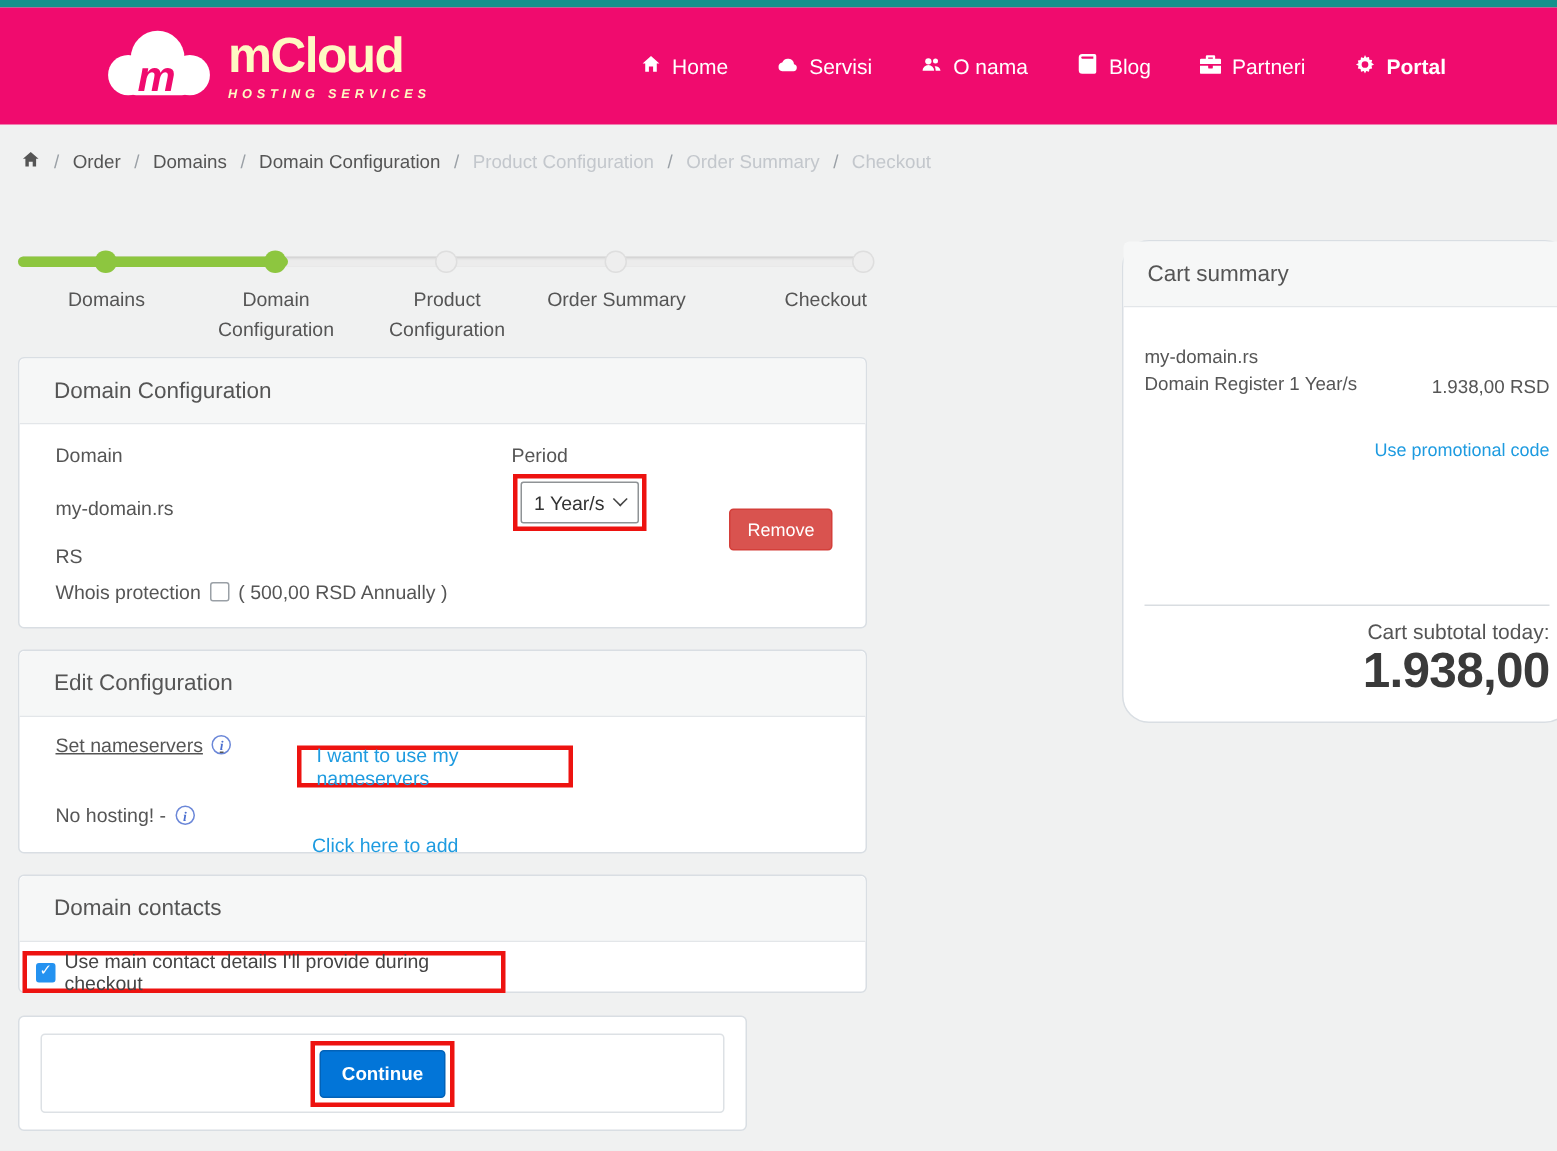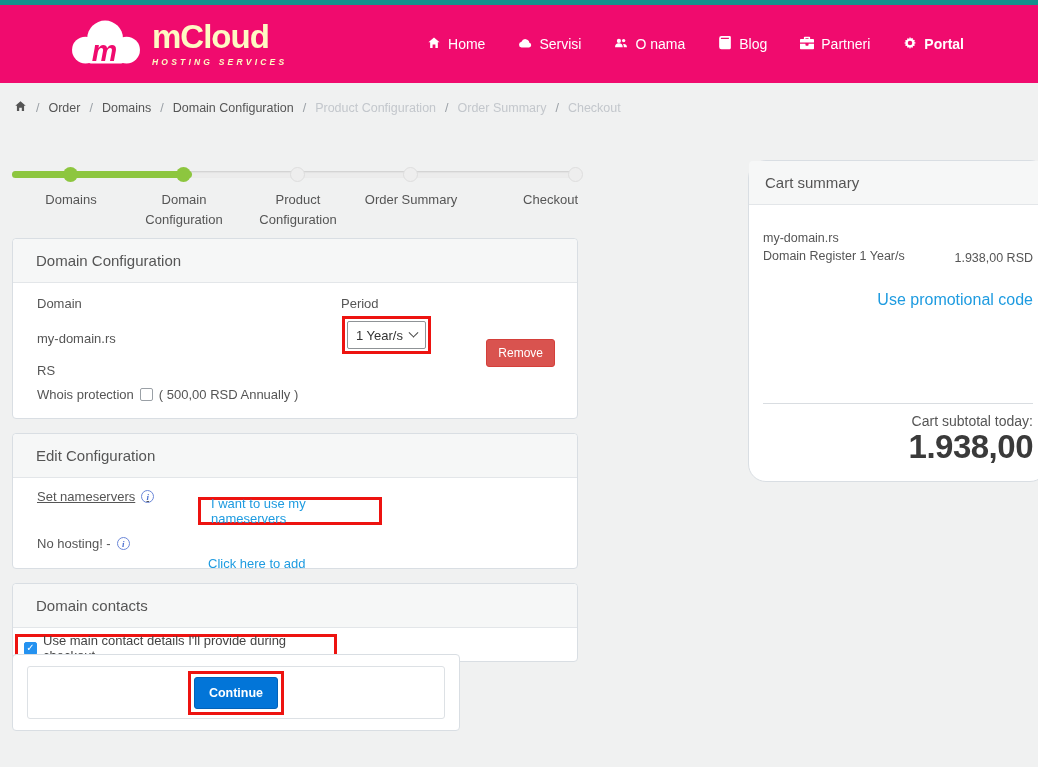--- a/index.html
+++ b/index.html
@@ -58,21 +58,21 @@
   
   .inner-box { position:absolute; left:14px; right:14px; top:11px; bottom:11px; border:1px solid #dde1e5; border-radius:3px; display:flex; align-items:center; justify-content:center; }
   .annot-btn { border:3px solid #ed1310; padding:3px; }
 
   
   .cart-body { position:absolute; top:44px; left:0; right:0; bottom:0; display:flex; flex-direction:column; padding:24px 14px 16px 14px; }
   .cart-item { display:flex; justify-content:space-between; align-items:flex-end; }
   .cart-item-name { font-size:12.5px; color:#555; line-height:1.45; }
   .cart-item-price { font-size:12.5px; color:#555; white-space:nowrap; }
   .cart-promo { text-align:right; margin-top:26px; }
-  .cart-promo span { font-size:16px; }
+  .cart-promo span { font-size:12px; }
   .cart-spacer { flex:1; }
   .cart-divider { border-top:1px solid #d9dde1; margin-bottom:9px; }
   .cart-subtotal-label { text-align:right; font-size:14px; color:#555; }
   .cart-subtotal { text-align:right; font-size:33px; font-weight:600; color:#3a3a3a; letter-spacing:-0.5px; line-height:1.1; }
 </style>
 </head>
 <body>
 
 <div class="page">
 
@@ -210,21 +210,21 @@
   </div>
 
   <div class="panel" style="left:12px; top:583px; width:566px; height:79px;">
     <div class="panel-h">Domain contacts</div>
     <div class="annot" style="position:absolute; left:2px; top:50px; width:322px; height:28px; display:flex; align-items:center; gap:6px; padding-left:6px; background:#fff;">
       <span class="cb checked"></span>
       <span style="font-size:13px; color:#444;">Use main contact details I'll provide during checkout</span>
     </div>
   </div>
 
-  <div class="panel" style="left:12px; top:654px; width:448px; height:77px;">
+  <div class="panel" style="left:12px; top:677px; width:486px; height:77px;">
     <div class="inner-box">
       <div class="annot-btn">
         <button class="btn-continue">Continue</button>
       </div>
     </div>
   </div>
 
   <div class="panel" style="left:748px; top:160px; width:300px; height:322px;border-radius:18px;">
     <div class="panel-h" style="padding-left:16px;">Cart summary</div>
     <div class="cart-body">

